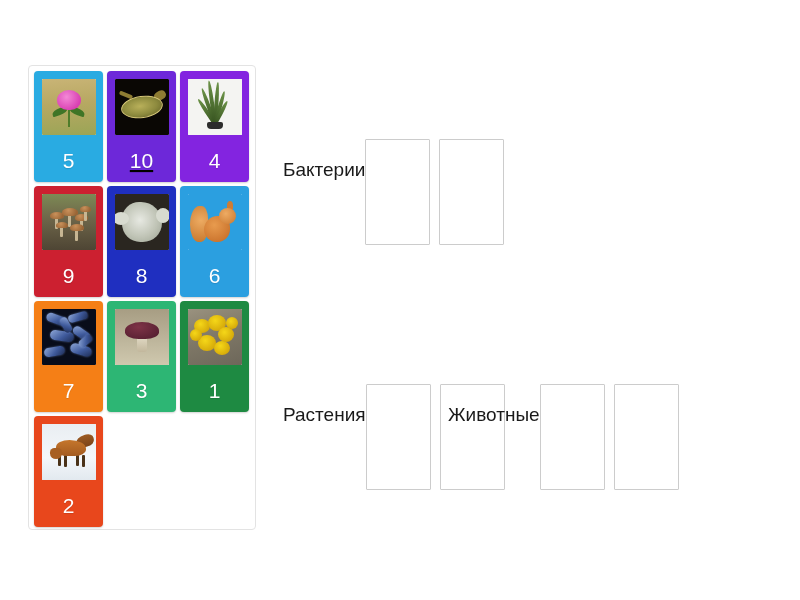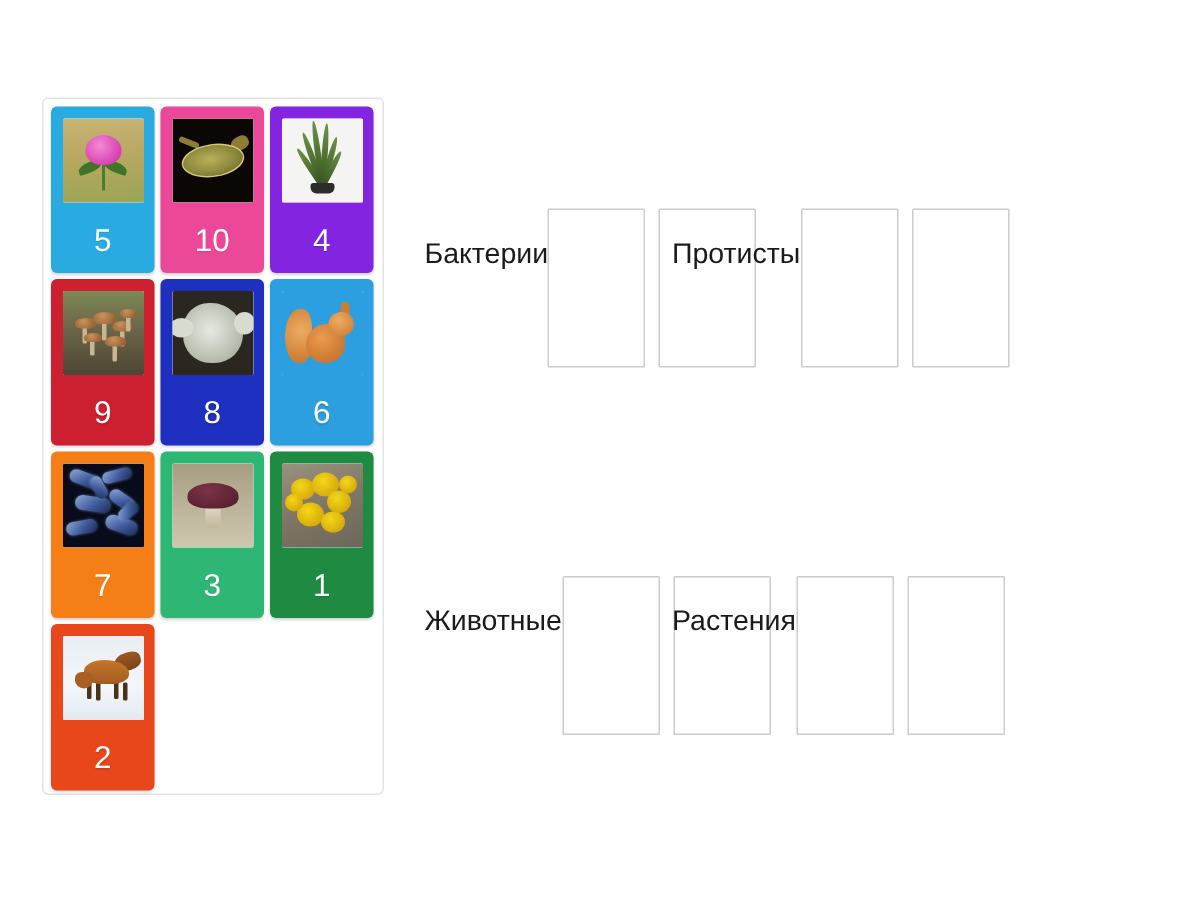--- a/index.html
+++ b/index.html
@@ -270,21 +270,21 @@
         <div class="card-img" title="Клевер (цветок)">
           <div class="ph art-clover">
             <div class="stem"></div>
             <div class="leaf1"></div>
             <div class="leaf2"></div>
             <div class="petal"></div>
           </div>
         </div>
         <div class="card-num">5</div>
       </div>
-      <div class="card" style="background: #ec4899;">
+      <div class="card" style="background: #6d28d9; text-decoration: underline;">
         <div class="card-img" title="Протист под микроскопом">
           <div class="ph art-protist">
             <div class="fleck1"></div>
             <div class="fleck2"></div>
             <div class="cell"></div>
           </div>
         </div>
         <div class="card-num">10</div>
       </div>
       <div class="card" style="background: rgb(131, 36, 224);">
@@ -398,37 +398,30 @@
 
 <div id="category-area">
     <div class="cat-row row-0">
       <div class="cat-group">
         <div class="cat-label">Бактерии</div>
         <div class="dropzones">
           <div class="dropzone"></div>
           <div class="dropzone"></div>
         </div>
       </div>
-      <div class="cat-group">
-        <div class="cat-label">Протисты</div>
-        <div class="dropzones">
-          <div class="dropzone"></div>
-          <div class="dropzone"></div>
-        </div>
-      </div>
     </div>
     <div class="cat-row row-1">
       <div class="cat-group">
+        <div class="cat-label">Растения</div>
+        <div class="dropzones">
+          <div class="dropzone"></div>
+          <div class="dropzone"></div>
+        </div>
+      </div>
+      <div class="cat-group">
         <div class="cat-label">Животные</div>
         <div class="dropzones">
           <div class="dropzone"></div>
           <div class="dropzone"></div>
         </div>
       </div>
-      <div class="cat-group">
-        <div class="cat-label">Растения</div>
-        <div class="dropzones">
-          <div class="dropzone"></div>
-          <div class="dropzone"></div>
-        </div>
-      </div>
     </div>
   </div>
 
 </body></html>

